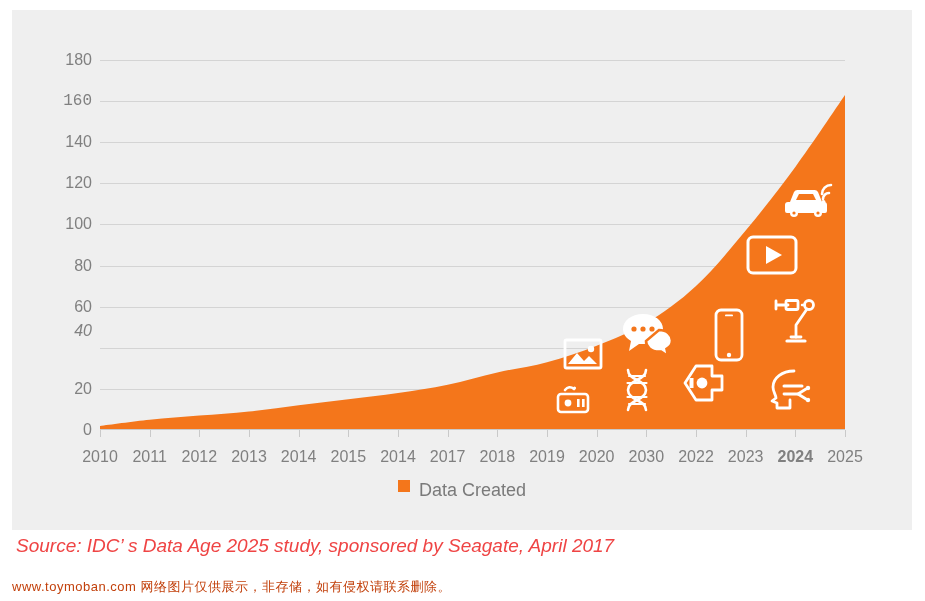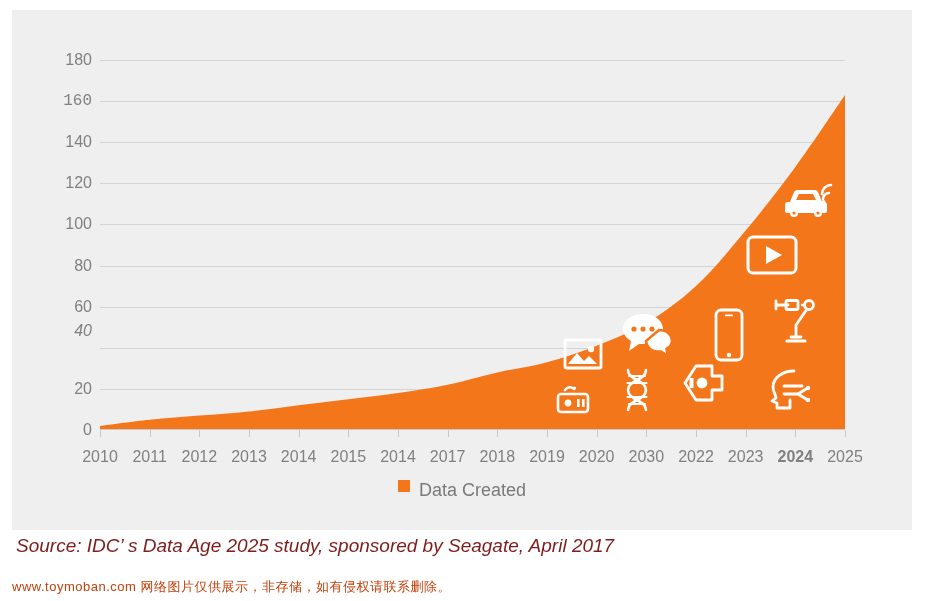--- a/index.html
+++ b/index.html
@@ -87,21 +87,21 @@
   .legend-label{
     font-size:18px;color:#7a7a7a;
   }
 
   
   .source{
     position:absolute;
     left:16px;top:535px;
     font-size:19px;
     font-style:italic;
-    color:#7f1d1d;
+    color:#ef4444;
     white-space:nowrap;
   }
   
   .watermark{
     position:absolute;
     left:12px;top:578px;
     font-size:13px;
     color:#c2410c;
     white-space:nowrap;
     letter-spacing:.5px;

